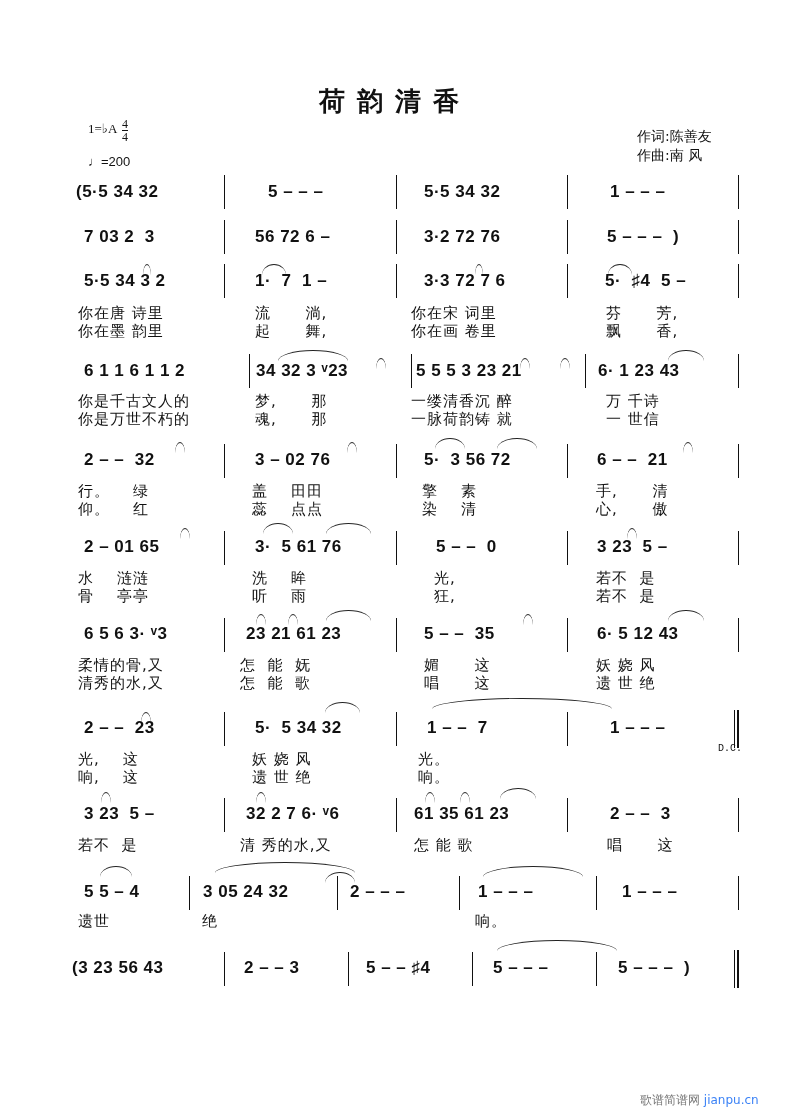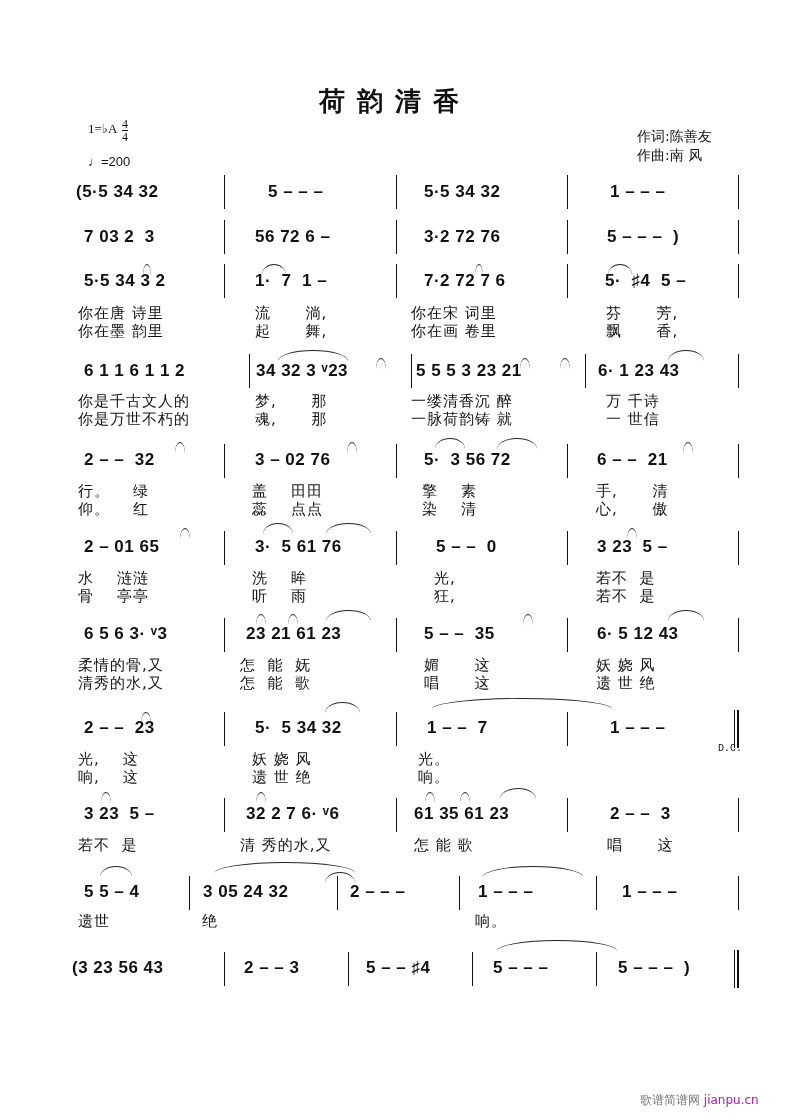--- a/index.html
+++ b/index.html
@@ -13,21 +13,21 @@
   .credits{position:absolute;left:637px;top:127px;font-size:14px;line-height:19px;font-family:"DejaVu Sans",sans-serif;}
   .row{position:absolute;left:0;width:790px;}
   .bar{position:absolute;width:1.4px;background:#111;}
   .bar.dbl{width:3px;border-left:1.4px solid #111;background:transparent;}
   .bar.dbl::after{content:"";position:absolute;right:-1px;top:0;bottom:0;width:2.5px;background:#111;}
   .notes{position:absolute;font-size:17px;font-weight:bold;white-space:pre;letter-spacing:0.5px;font-family:"Liberation Sans",sans-serif;}
   .lyr{position:absolute;font-size:15px;white-space:pre;font-family:"DejaVu Sans",sans-serif;letter-spacing:1px;}
   .dc{position:absolute;font-size:10px;font-family:"Liberation Mono",monospace;}
   .arc{position:absolute;border-top:1.2px solid #222;border-radius:50%/100% 100% 0 0;height:10px;}
   .watermark{position:absolute;left:640px;top:1092px;font-size:12px;color:#777;font-family:"DejaVu Sans",sans-serif;}
-  .watermark .url{color:#a21caf;}
+  .watermark .url{color:#3b82f6;}
 </style>
 </head>
 <body>
 
 <div class="title">荷韵清香</div>
 
 <div class="key">
   <span>1=♭A</span>
   <span class="frac">
     <span class="num">4</span>
@@ -65,21 +65,21 @@
 
 <div class="row" style="top:264px;">
   <div class="arc" style="left:143px;top:0;width:8px;"></div>
   <div class="arc" style="left:262px;top:0;width:24px;"></div>
   <div class="arc" style="left:475px;top:0;width:8px;"></div>
   <div class="arc" style="left:608px;top:0;width:24px;"></div>
   <div class="notes" style="left:84px;top:7px;">5·5 34 3 2</div>
   <div class="bar" style="left:224px;top:0;height:34px;"></div>
   <div class="notes" style="left:255px;top:7px;">1·  7  1 –</div>
   <div class="bar" style="left:396px;top:0;height:34px;"></div>
-  <div class="notes" style="left:424px;top:7px;">7·2 72 7 6</div>
+  <div class="notes" style="left:424px;top:7px;">3·3 72 7 6</div>
   <div class="bar" style="left:567px;top:0;height:34px;"></div>
   <div class="notes" style="left:605px;top:7px;">5·  ♯4  5 –</div>
   <div class="bar" style="left:738px;top:0;height:34px;"></div>
   <div class="lyr" style="left:78px;top:40px;">你在唐 诗里</div>
   <div class="lyr" style="left:255px;top:40px;">流      淌,</div>
   <div class="lyr" style="left:411px;top:40px;">你在宋 词里</div>
   <div class="lyr" style="left:606px;top:40px;">芬      芳,</div>
   <div class="lyr" style="left:78px;top:58px;">你在墨 韵里</div>
   <div class="lyr" style="left:255px;top:58px;">起      舞,</div>
   <div class="lyr" style="left:411px;top:58px;">你在画 卷里</div>

